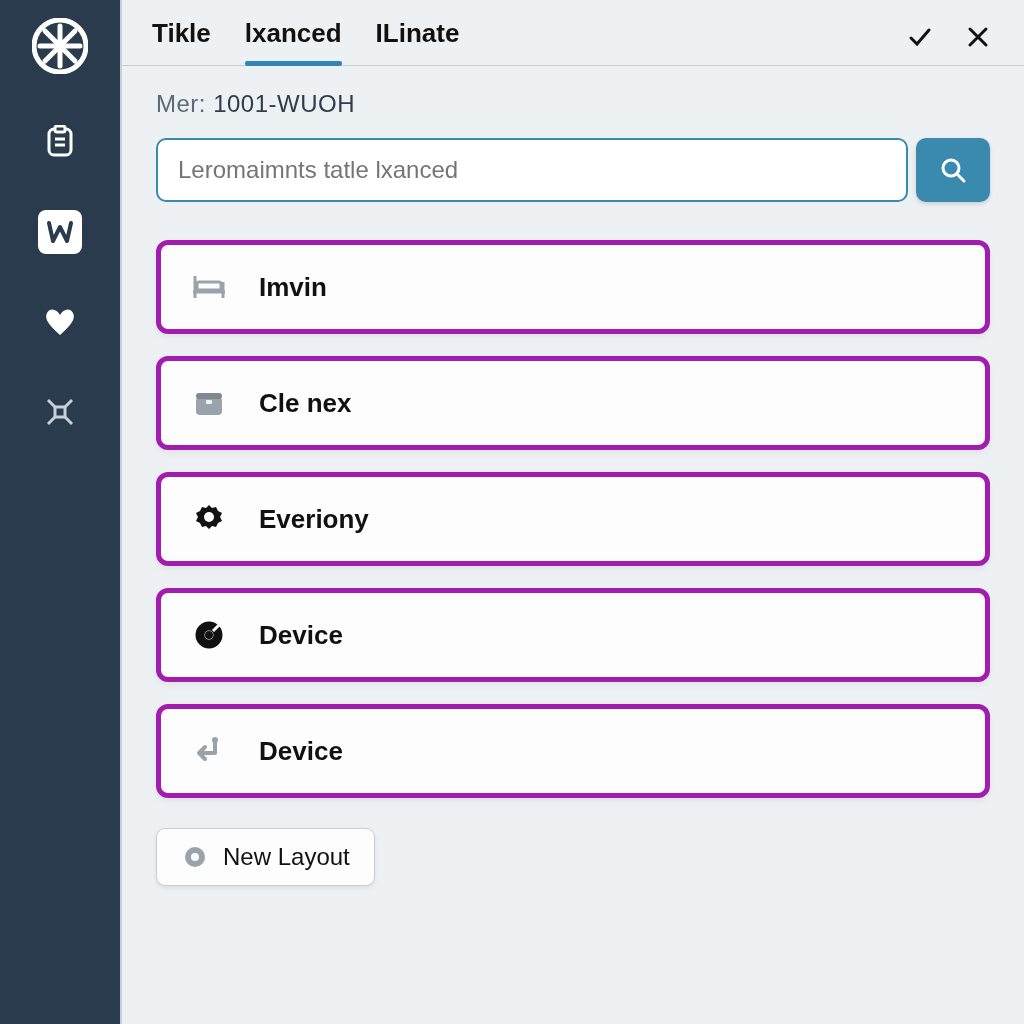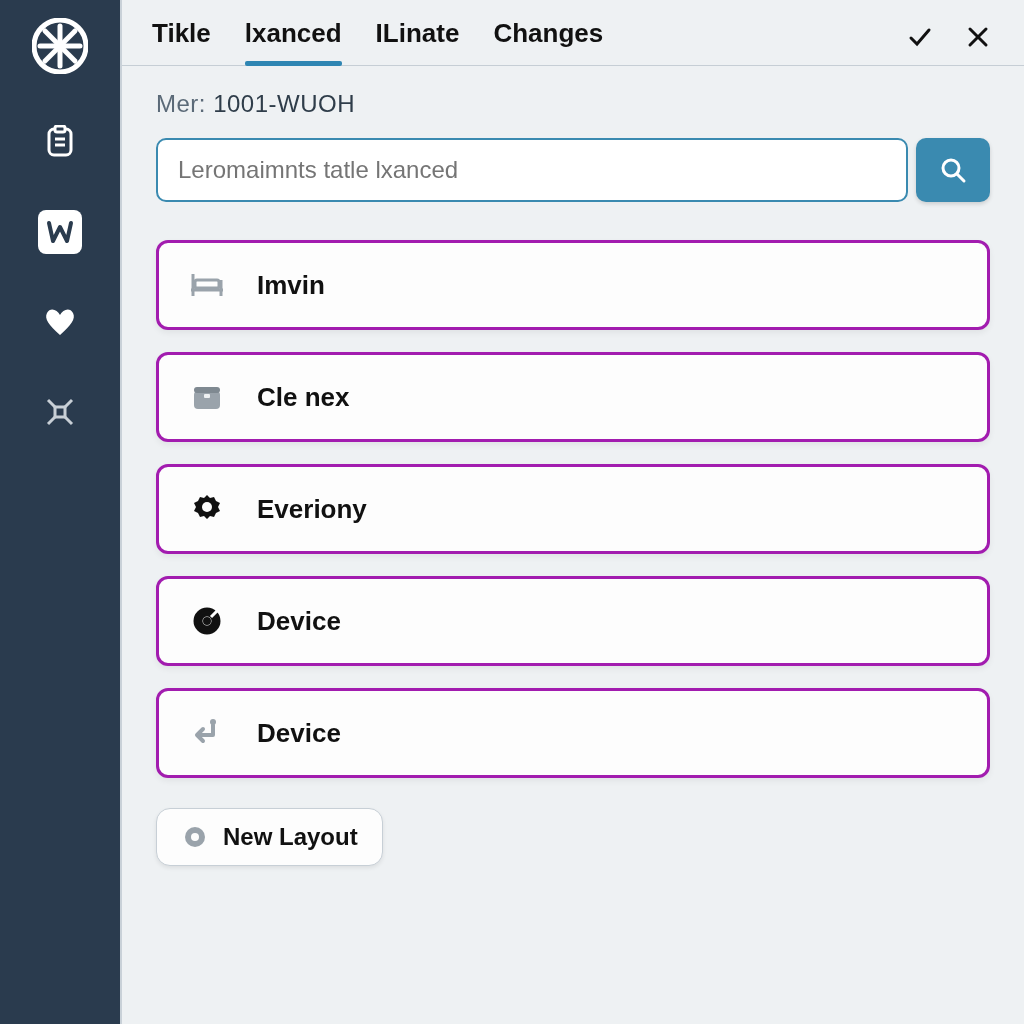--- a/index.html
+++ b/index.html
@@ -128,21 +128,21 @@
 
   
   .item-list{
     display:flex;
     flex-direction:column;
     gap:22px;
     margin-top:18px;
   }
   .list-item{
     background:#fdfdfd;
-    border:3px solid #a21caf;
+    border:5px solid #a21caf;
     border-radius:12px;
     box-shadow:0 3px 6px rgba(0,0,0,0.06);
     padding:22px 28px;
     display:flex;
     align-items:center;
     gap:30px;
     cursor:pointer;
   }
   .list-item .item-icon{
     width:40px;height:40px;
@@ -155,27 +155,27 @@
     font-weight:700;
     color:#111;
   }
 
   
   .new-layout-btn{
     margin-top:10px;
     align-self:flex-start;
     background:#fdfdfd;
     border:1px solid #c7cfd6;
-    border-radius:14px;
+    border-radius:9px;
     padding:14px 24px;
     display:flex;
     align-items:center;
     gap:14px;
     font-size:24px;
-    font-weight:700;
+    font-weight:400;
     color:#111;
     cursor:pointer;
     box-shadow:0 2px 4px rgba(0,0,0,0.08);
   }
   .new-layout-btn .pin-icon{
     width:28px;height:28px;
     display:flex;align-items:center;justify-content:center;
     color:#9aa3ab;
   }
 </style>
@@ -227,21 +227,20 @@
   </div>
 </nav>
 
 <main class="main">
 
   <div class="tabs-row">
     <div class="tabs">
       <div class="tab">Tikle</div>
       <div class="tab active">lxanced</div>
       <div class="tab">ILinate</div>
-      <div class="tab">Changes</div>
     </div>
     <div class="tab-actions">
       <div class="act">
         <svg width="26" height="26" viewBox="0 0 26 26" fill="none" stroke="#111" stroke-width="3" stroke-linecap="round">
           <path d="M4 14 L10 20 L22 6"></path>
         </svg>
       </div>
       <div class="act">
         <svg width="24" height="24" viewBox="0 0 24 24" fill="none" stroke="#111" stroke-width="3" stroke-linecap="round">
           <line x1="4" y1="4" x2="20" y2="20"></line>

